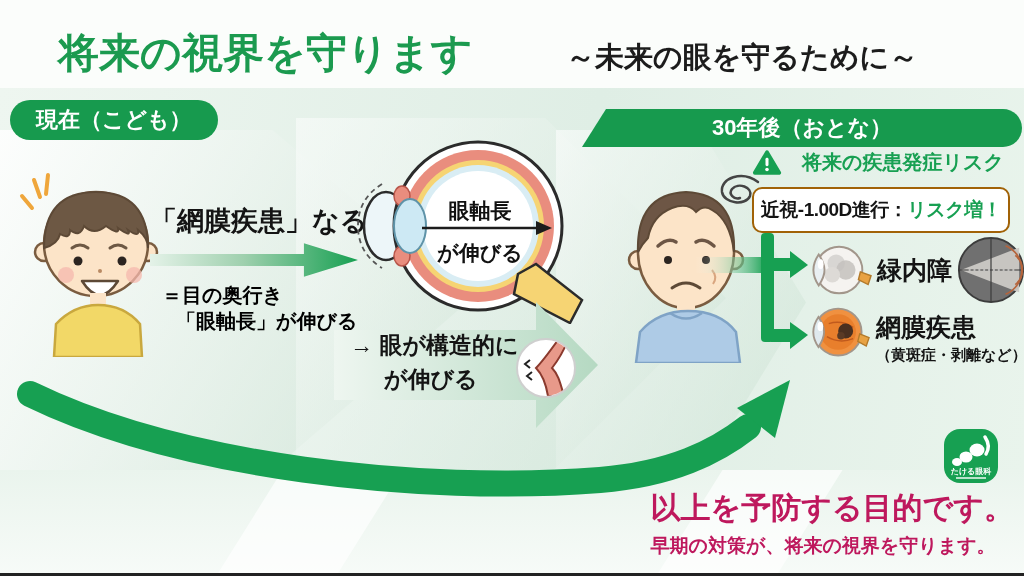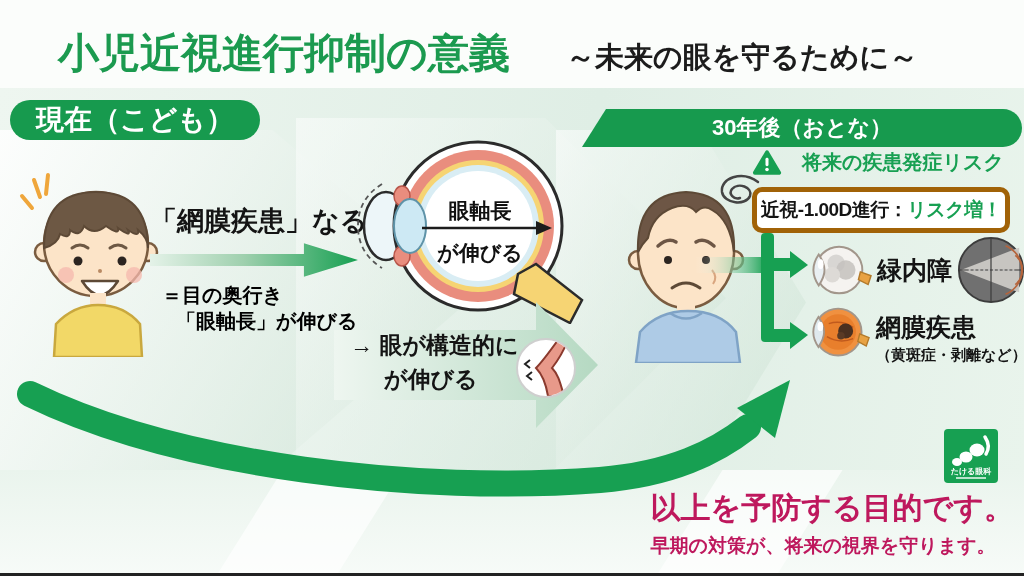--- a/index.html
+++ b/index.html
@@ -24,21 +24,21 @@
             background:rgba(255,255,255,.65); transform:skewX(-32deg); }
   .bottom-line { position:absolute; left:0; bottom:0; width:100%; height:3px; background:#222; }
 
   
   .title { position:absolute; left:58px; top:26px; font-size:41px; color:#1b9a4f;
            letter-spacing:0px; }
   .subtitle { position:absolute; left:566px; top:38px; font-size:29px; color:#1c1c1c; }
 
   
   .badge-present { position:absolute; left:10px; top:100px; height:40px; padding:0 26px;
-           background:#179a4e; color:#fff; font-size:28px; border-radius:21px;
+           background:#179a4e; color:#fff; font-size:22px; border-radius:21px;
            display:flex; align-items:center; }
   .badge-future { position:absolute; left:582px; top:97px; width:440px; height:38px;
            background:#179a4e; color:#fff; font-size:22px;
            display:flex; align-items:center; justify-content:center;
            border-radius:0 19px 19px 0;
            clip-path:polygon(24px 0,100% 0,100% 100%,0 100%);margin-top:12px; }
 
   
   .child-svg { position:absolute; left:14px; top:162px; }
   .headline-worse { position:absolute; left:150px; top:203px; font-size:27px; color:#141414; }
@@ -59,21 +59,21 @@
   .struct .t2 { position:absolute; left:56px; top:68px; font-size:23px; color:#141414; }
   .struct .inset { position:absolute; left:188px; top:42px; width:60px; height:60px;
           border-radius:50%; background:#fff; border:2px solid #cfcfcf; overflow:hidden; }
 
   
   .adult-svg { position:absolute; left:608px; top:158px; }
   .swirl-svg { position:absolute; left:712px; top:170px; }
   .risk-header { position:absolute; left:752px; top:149px; display:flex; align-items:center;
           gap:20px; color:#17a052; font-size:20px; }
   .risk-box { position:absolute; left:752px; top:187px; width:258px; height:46px;
-          background:#fff; border:5px solid #a16207; border-radius:10px;
+          background:#fff; border:2px solid #a16207; border-radius:10px;
           display:flex; align-items:center; justify-content:center;
           font-size:19px; letter-spacing:-0.5px; }
   .risk-box .black { color:#141414; font-weight:900; }
   .risk-box .green { color:#17a052; font-weight:900; }
   .connector-svg { position:absolute; left:695px; top:225px; }
 
   .disease1 { position:absolute; left:810px; top:236px; display:flex; align-items:center; gap:5px; }
   .disease1 .name { font-size:25px; color:#141414; }
   .disease2 { position:absolute; left:810px; top:303px; display:flex; align-items:flex-start; gap:6px; }
   .disease2 .name { font-size:25px; color:#141414; margin-top:8px; }
@@ -82,42 +82,42 @@
   
   .swoosh-svg { position:absolute; left:0; top:372px; }
 
   
   .footer { position:absolute; right:10px; top:488px; text-align:left; color:#be185d; }
   .footer .f1 { font-size:30px; font-weight:900; white-space:nowrap; }
   .footer .f2 { font-size:19px; font-weight:900; white-space:nowrap; margin-top:4px; }
 
   
   .logo { position:absolute; left:944px; top:429px; width:54px; height:54px;
-          background:#17a052; border-radius:4px; }
+          background:#17a052; border-radius:16px; }
   .logo svg { position:absolute; left:0; top:0; }
 </style>
 </head>
 <body>
 
 <div class="page">
 
   <div class="bg-mid"></div>
   <div class="chev chev-a"></div>
   <div class="chev chev-b"></div>
   <div class="chev chev-c"></div>
   <div class="bg-bottom"></div>
   <div class="stripe" style="left:250px;"></div>
   <div class="stripe" style="left:690px;"></div>
 
   <svg class="swoosh-svg" width="830" height="150" viewBox="0 0 830 150">
     <path d="M 30,22 C 180,95 420,122 600,108 C 672,102 716,80 748,55" fill="none" stroke="#17a052" stroke-width="26" stroke-linecap="round"></path>
     <polygon points="790,8 775,66 737,36" fill="#17a052"></polygon>
   </svg>
 
-  <div class="title jp">小児近視進行抑制の意義</div>
+  <div class="title jp">将来の視界を守ります</div>
   <div class="subtitle jp">～未来の眼を守るために～</div>
 
   <div class="badge-present jp">現在（こども）</div>
   <div class="badge-future jp">30年後（おとな）</div>
 
   <svg class="child-svg" width="150" height="195" viewBox="0 0 150 195">
     <g>
       <path d="M8,34 L18,46" stroke="#efa63b" stroke-width="4" stroke-linecap="round"></path>
       <path d="M20,18 L26,35" stroke="#efa63b" stroke-width="4" stroke-linecap="round"></path>
       <path d="M34,13 L32,32" stroke="#efa63b" stroke-width="4" stroke-linecap="round"></path>

